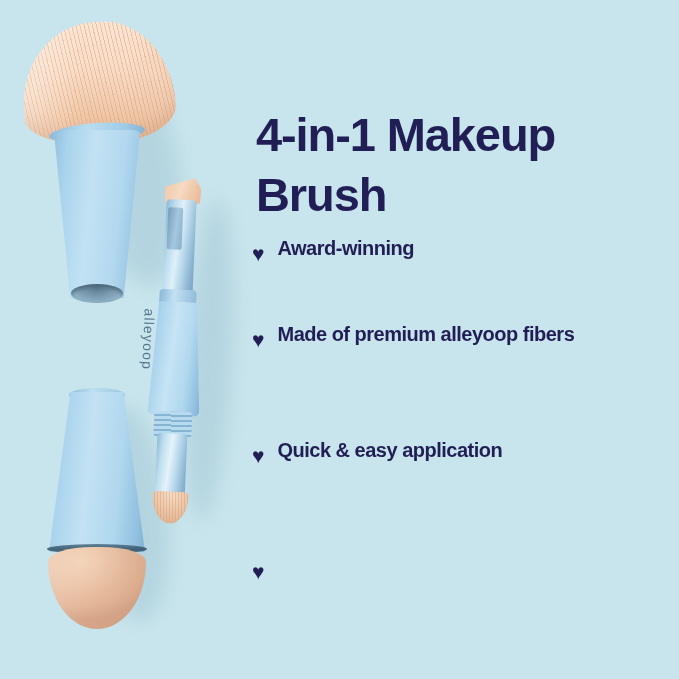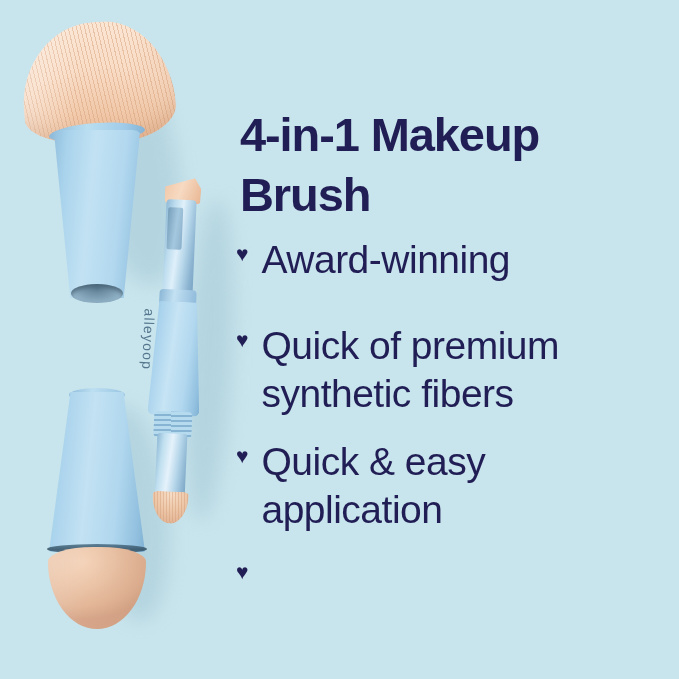--- a/index.html
+++ b/index.html
@@ -238,21 +238,21 @@
         rgba(205,152,114,.40) 0px, rgba(205,152,114,.40) 1px,
         rgba(255,235,218,0) 1px, rgba(255,235,218,0) 3px),
       radial-gradient(ellipse 90% 100% at 50% 8%,
         #f6dcc6 0%, #eec8a9 48%, #e0b192 100%);
     border-radius: 18% 18% 50% 50% / 10% 10% 90% 90%;
   }
 
   
   #text-column {
     position: absolute;
-    left: 236px;
+    left: 252px;
     top: 0;
     width: 420px;
     height: 679px;
   }
   #headline {
     position: absolute;
     left: 4px;
     top: 74px;
     width: 410px;
     color: #211e55;
@@ -280,22 +280,22 @@
   .feature-heart {
     flex: 0 0 auto;
     color: #211e55;
     font-size: 21px;
     line-height: 1;
     margin-top: 7px;
   }
   .feature-label {
     color: #211e55;
     font-family: "Liberation Sans", sans-serif;
-    font-size: 39px;
-    font-weight: normal;
+    font-size: 20px;
+    font-weight: bold;
     line-height: 1.24;
     letter-spacing: -0.5px;
     max-width: 330px;
   }
 </style>
 </head>
 <body>
 
 <div id="canvas">
 
@@ -337,21 +337,21 @@
 
     <h1 id="headline">4-in-1 Makeup Brush</h1>
 
     <ul id="feature-list">
       <li class="feature-item" style="top:0px;">
         <span class="feature-heart">♥</span>
         <span class="feature-label">Award-winning</span>
       </li>
       <li class="feature-item" style="top:86px;">
         <span class="feature-heart">♥</span>
-        <span class="feature-label">Quick of premium synthetic fibers</span>
+        <span class="feature-label">Made of premium alleyoop fibers</span>
       </li>
       <li class="feature-item" style="top:202px;">
         <span class="feature-heart">♥</span>
         <span class="feature-label">Quick &amp; easy application</span>
       </li>
       <li class="feature-item" style="top:318px;">
         <span class="feature-heart">♥</span>
       </li>
     </ul>
 

